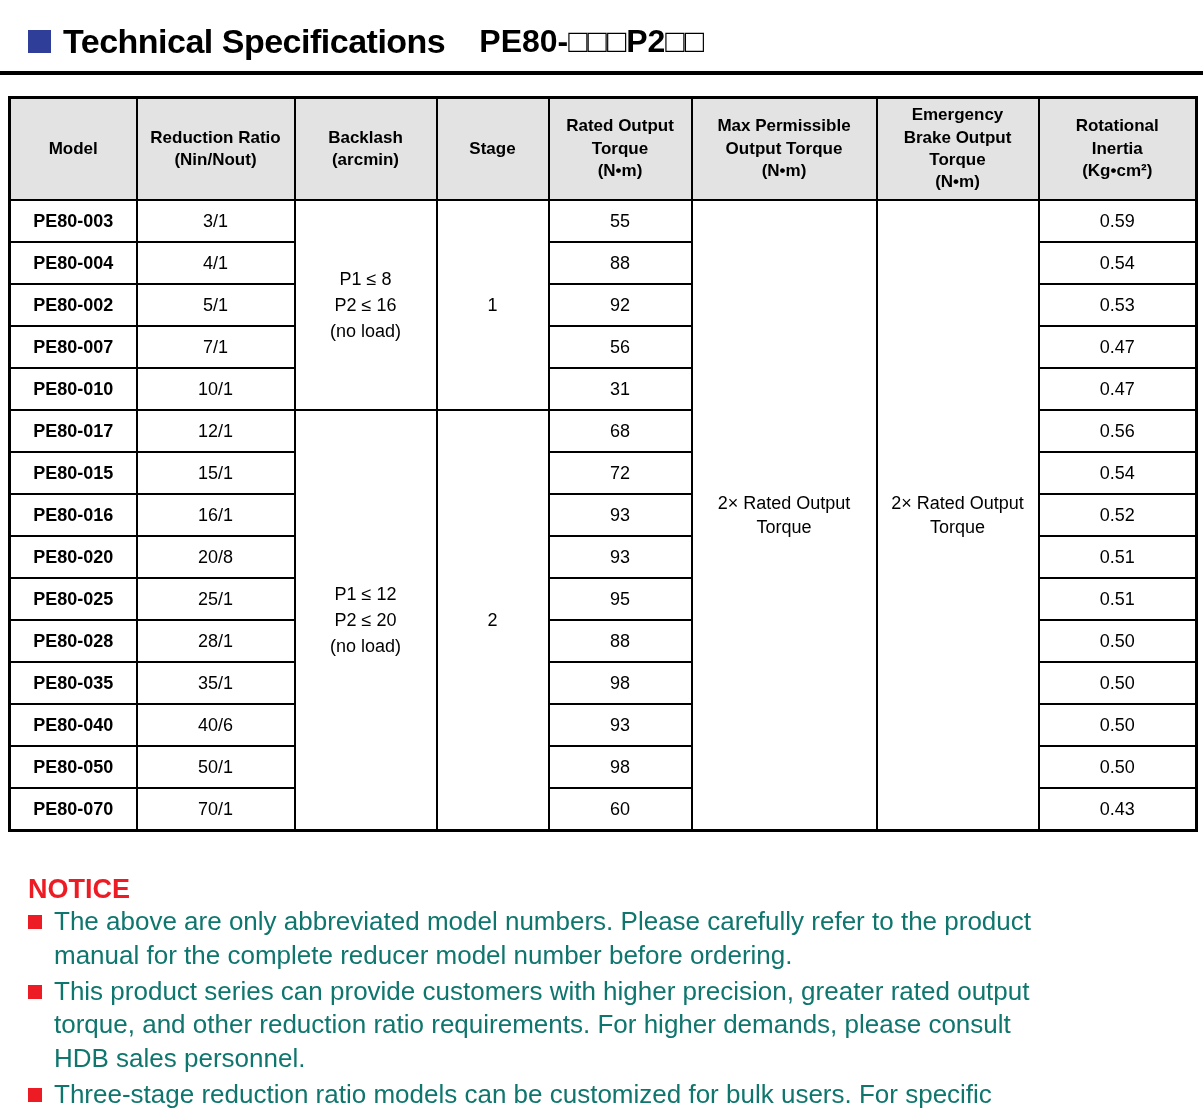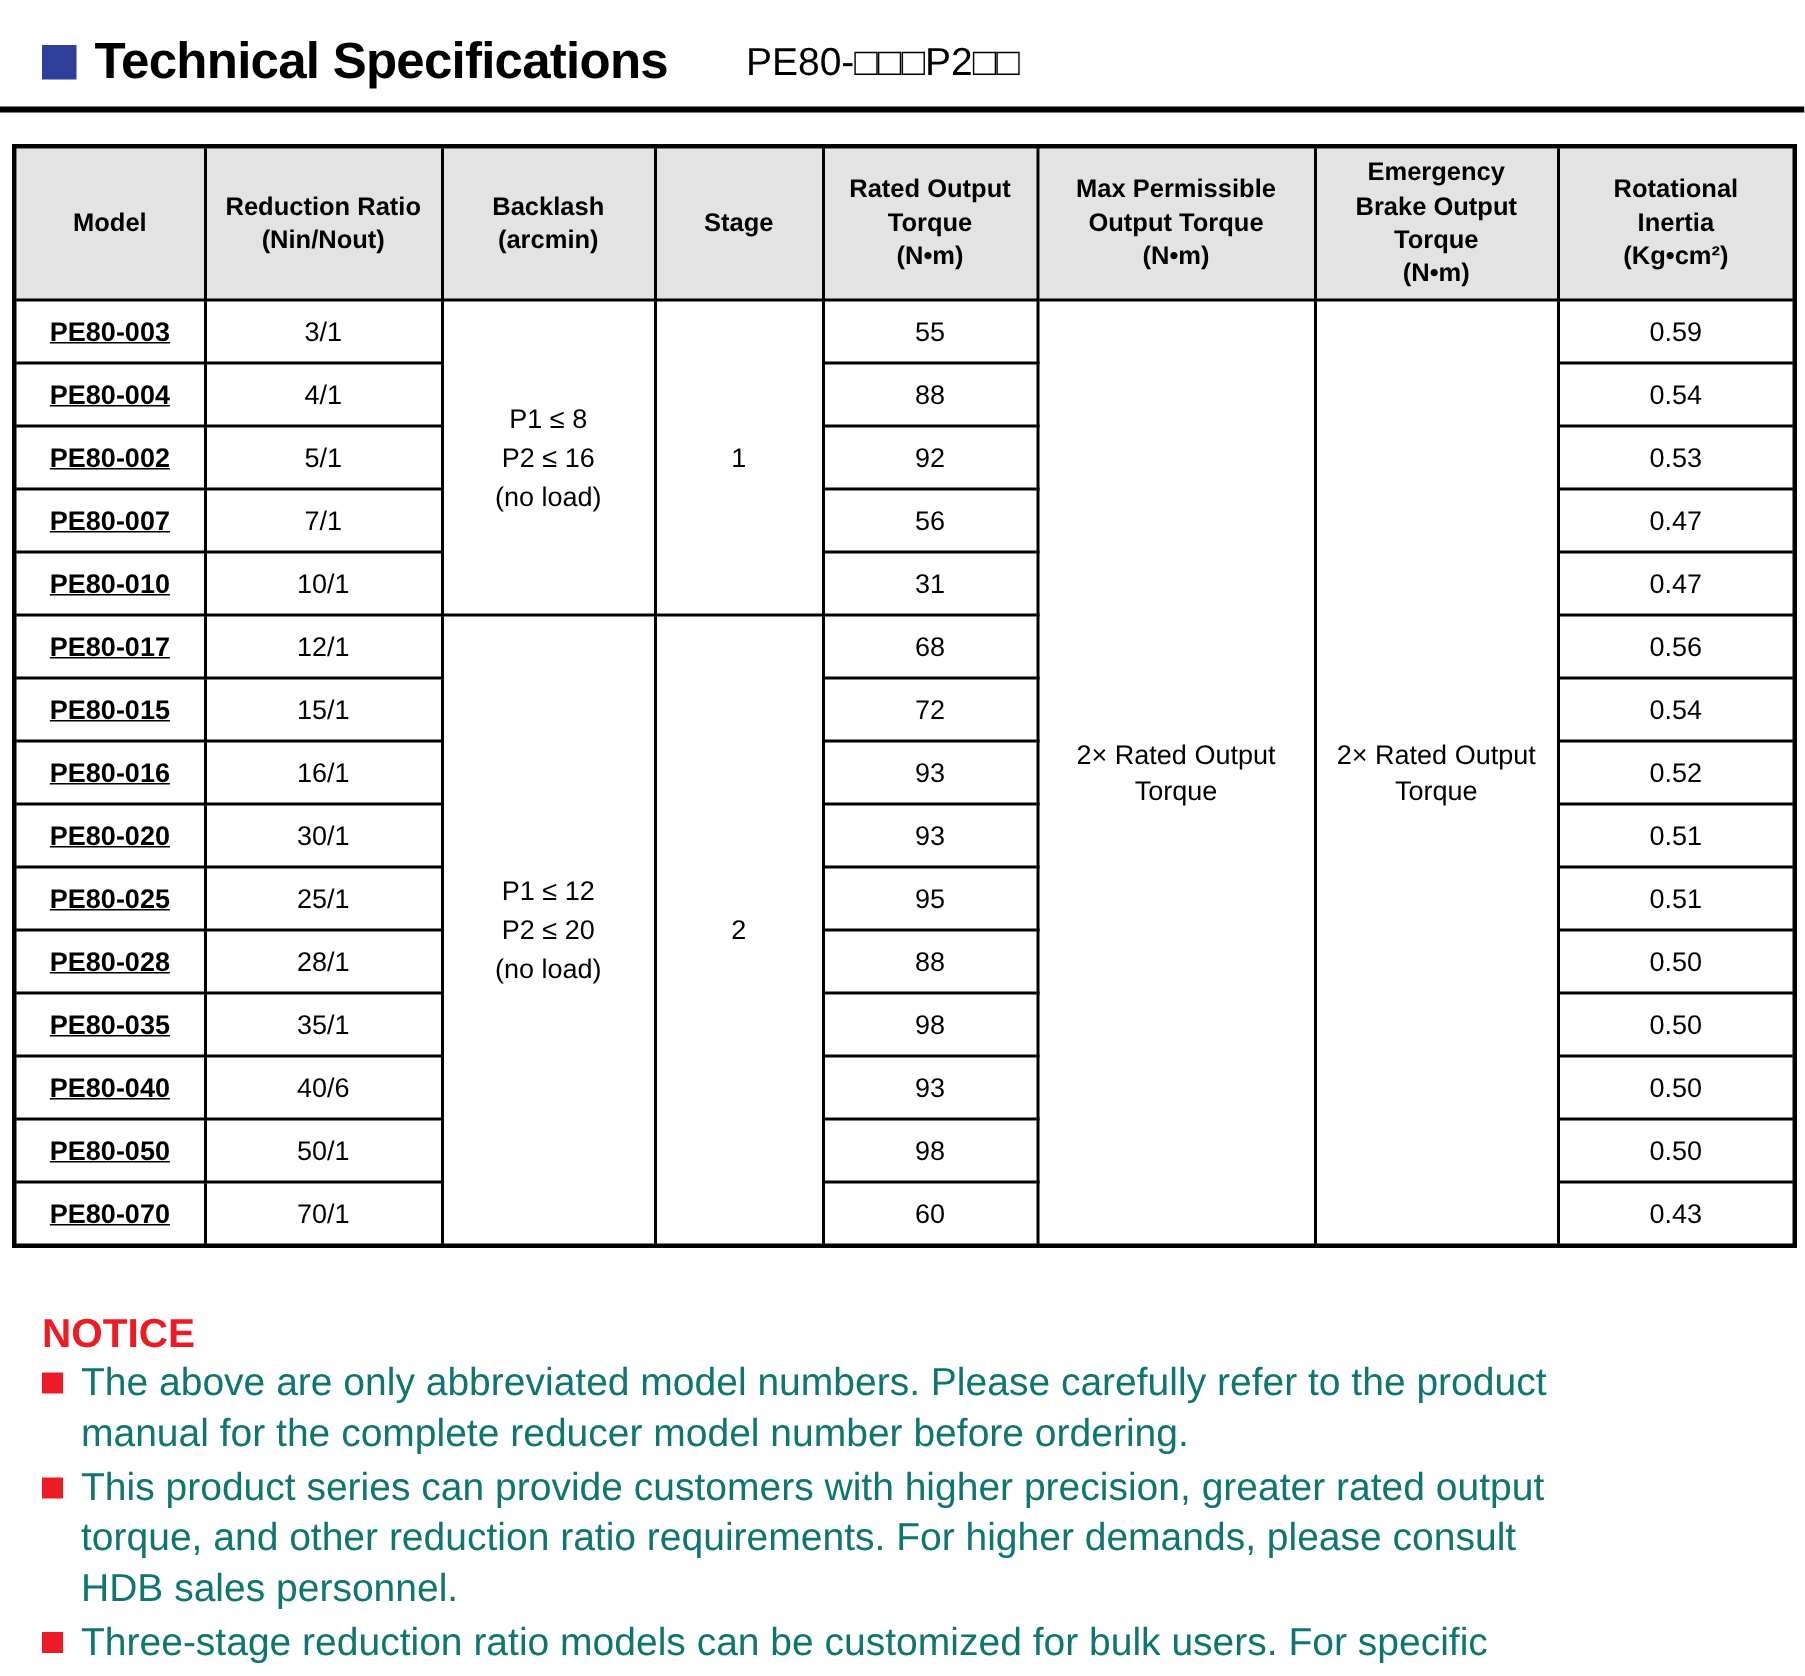--- a/index.html
+++ b/index.html
@@ -31,23 +31,23 @@
     margin-right: 12px;
     flex: 0 0 auto;
   }
   .title-text {
     font-size: 34px;
     font-weight: bold;
     letter-spacing: -0.5px;
     white-space: nowrap;
   }
   .title-model {
-    font-size: 26px;
-    font-weight: normal;
-    margin-left: 52px;
+    font-size: 32px;
+    font-weight: bold;
+    margin-left: 34px;
     white-space: nowrap;
   }
   .title-rule {
     border: none;
     border-top: 4px solid #000;
     margin: 5px 0 0 0;
     width: 1203px;
   }
 
   
@@ -75,21 +75,20 @@
   }
   table.spec td {
     font-size: 18px;
     background: #ffffff;
     height: 36px;
   }
   td.model-cell {
     background: #e9e9e9;
     font-weight: bold;
     font-size: 17px;
-    text-decoration: underline;
   }
   td.multiline {
     white-space: pre-line;
     line-height: 1.45;
   }
   td.span-cell {
     line-height: 1.35;
   }
 
   
@@ -220,21 +219,21 @@
           <td>0.54</td>
         </tr>
         <tr>
           <td class="model-cell">PE80-016</td>
           <td>16/1</td>
           <td>93</td>
           <td>0.52</td>
         </tr>
         <tr>
           <td class="model-cell">PE80-020</td>
-          <td>30/1</td>
+          <td>20/8</td>
           <td>93</td>
           <td>0.51</td>
         </tr>
         <tr>
           <td class="model-cell">PE80-025</td>
           <td>25/1</td>
           <td>95</td>
           <td>0.51</td>
         </tr>
         <tr>

